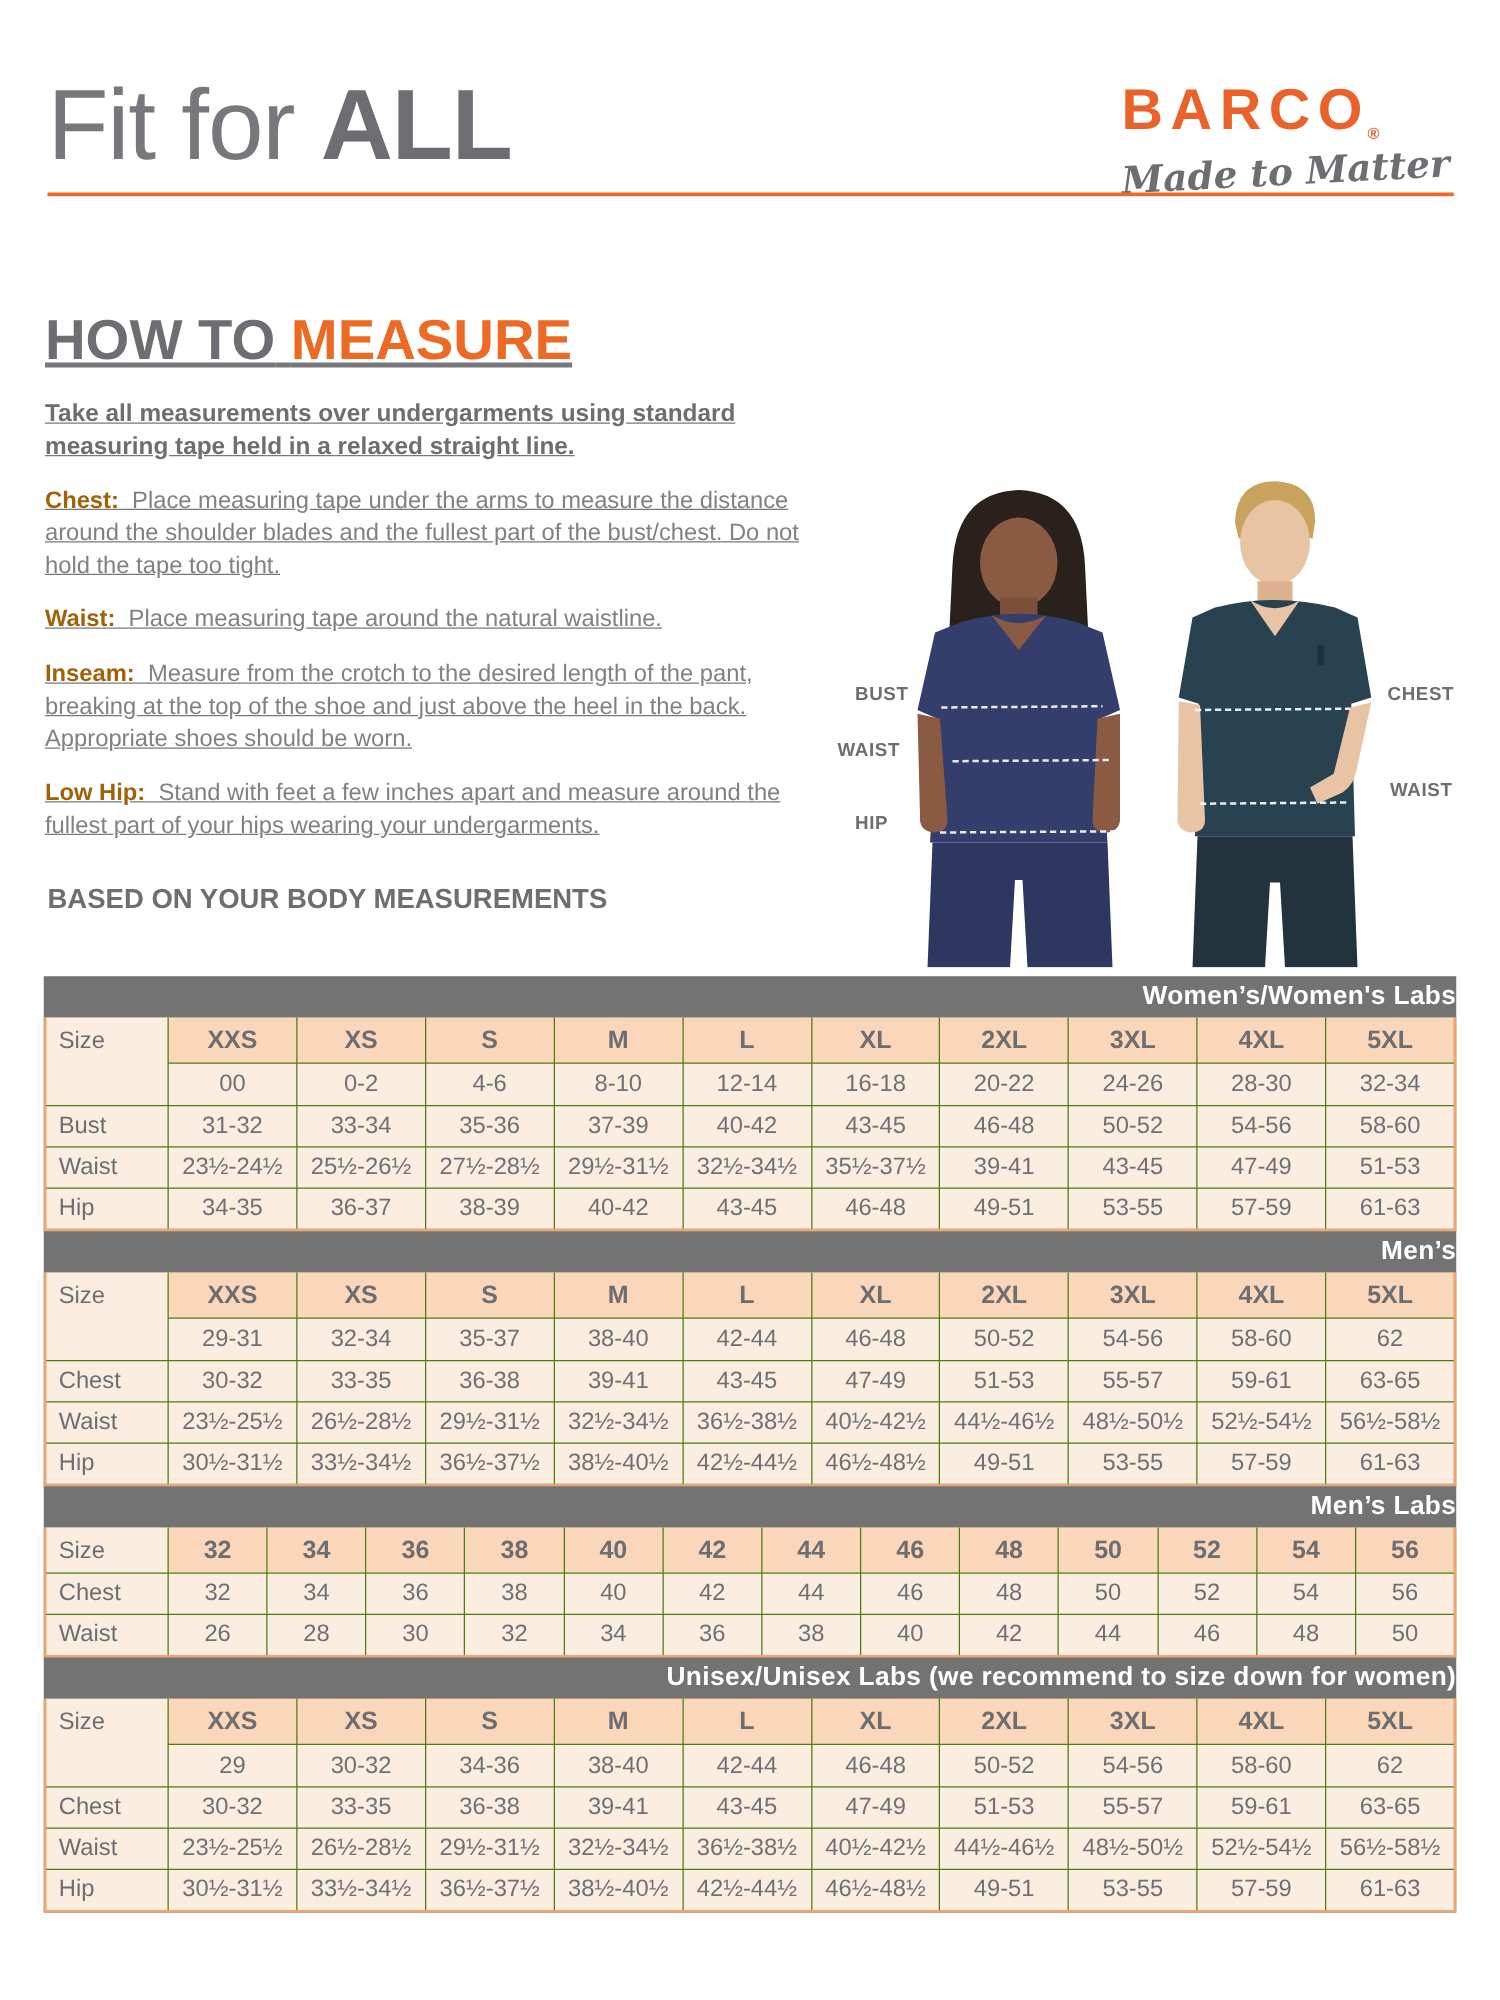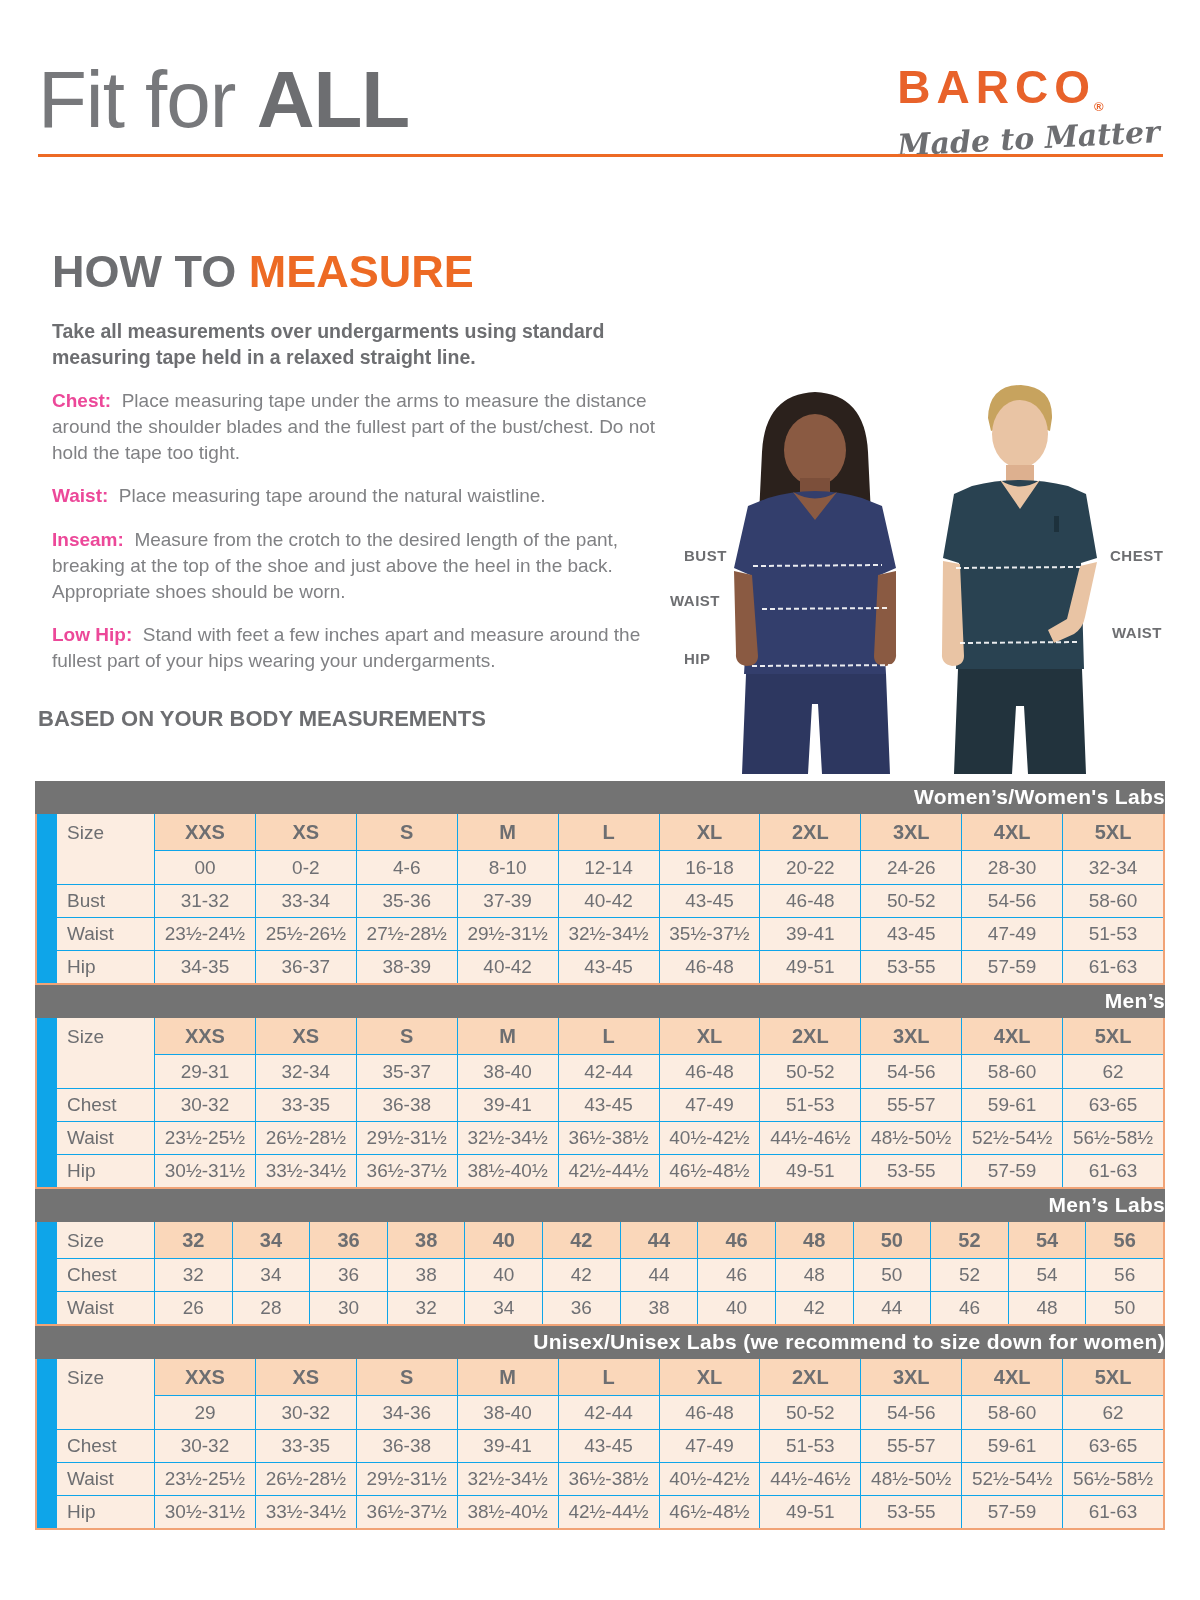--- a/index.html
+++ b/index.html
@@ -14,42 +14,42 @@
     color:#77787b; letter-spacing:-1px; white-space:nowrap; font-weight:400; }
   .fit-title b { font-weight:800; color:#6d6e71; }
   .brand { position:absolute; right:40px; top:64px; }
   .brand-name { font-size:46px; font-weight:800; color:#e8622a; letter-spacing:6px; line-height:1; }
   .brand-name .reg { font-size:13px; letter-spacing:0; vertical-align:baseline; position:relative; top:8px; left:-2px; }
   .brand-tagline { font-family:"DejaVu Serif", serif; font-style:italic; font-weight:700;
     font-size:30px; color:#6d6e71; margin-top:4px; transform:rotate(-3deg); transform-origin:right center; }
   .rule { position:absolute; left:38px; top:154px; width:1125px; height:3px; background:#ed6a24; }
 
   
-  .measure { position:absolute; left:52px; top:246px; width:610px; }
+  .measure { position:absolute; left:36px; top:246px; width:610px;text-decoration:underline; }
   .measure h2 { font-size:45px; font-weight:800; color:#6d6e71; letter-spacing:0; }
   .measure h2 .orange { color:#ed6a24; }
   .measure .intro { margin-top:20px; width:570px; font-size:19.5px; font-weight:700;
     color:#6d6e71; line-height:1.35; }
   .measure .item { margin-top:17px; font-size:19px; color:#808184; line-height:1.38; }
-  .measure .item .lab { color:#ec4899; font-weight:700; }
+  .measure .item .lab { color:#a16207; font-weight:700; }
 
   
   .models { position:absolute; left:650px; top:372px; width:515px; height:402px; overflow:hidden; }
   .mlabel { position:absolute; font-size:15px; font-weight:700; color:#6d6e71; letter-spacing:0.5px; }
 
   
   .guide-head { position:absolute; left:38px; top:682px; }
   .guide-head h2 { font-size:41px; font-weight:800; color:#6d6e71; }
   .guide-head h3 { font-size:22px; font-weight:700; color:#6d6e71; margin-top:24px; }
 
   .tables { position:absolute; left:35px; top:781px; width:1130px; }
   .size-table { width:100%; }
   .banner { background:#737373; color:#ffffff; font-weight:700; font-size:21px;
     padding:4px 0 5px 13px; letter-spacing:0.3px;text-align:right; }
-  .grid { display:grid; gap:1px; background:#0ea5e9; border:2px solid #f1a376; border-top:none;padding-left:20px; }
+  .grid { display:grid; gap:1px; background:#4d7c0f; border:2px solid #f1a376; border-top:none; }
   .cell { display:flex; align-items:center; justify-content:center;
     background:#fcede1; color:#6f7074; font-size:19px; min-height:32px; }
   .cell.head { background:#fad7ba; font-weight:700; font-size:20px; color:#6d6e71; min-height:36px; }
   .cell.sub { min-height:33px; }
   .cell.label-col { justify-content:flex-start; padding-left:10px; color:#6d6e71; }
   .cell.size-label { align-items:flex-start; padding-top:8px; }
 </style>
 </head>
 <body>
 

